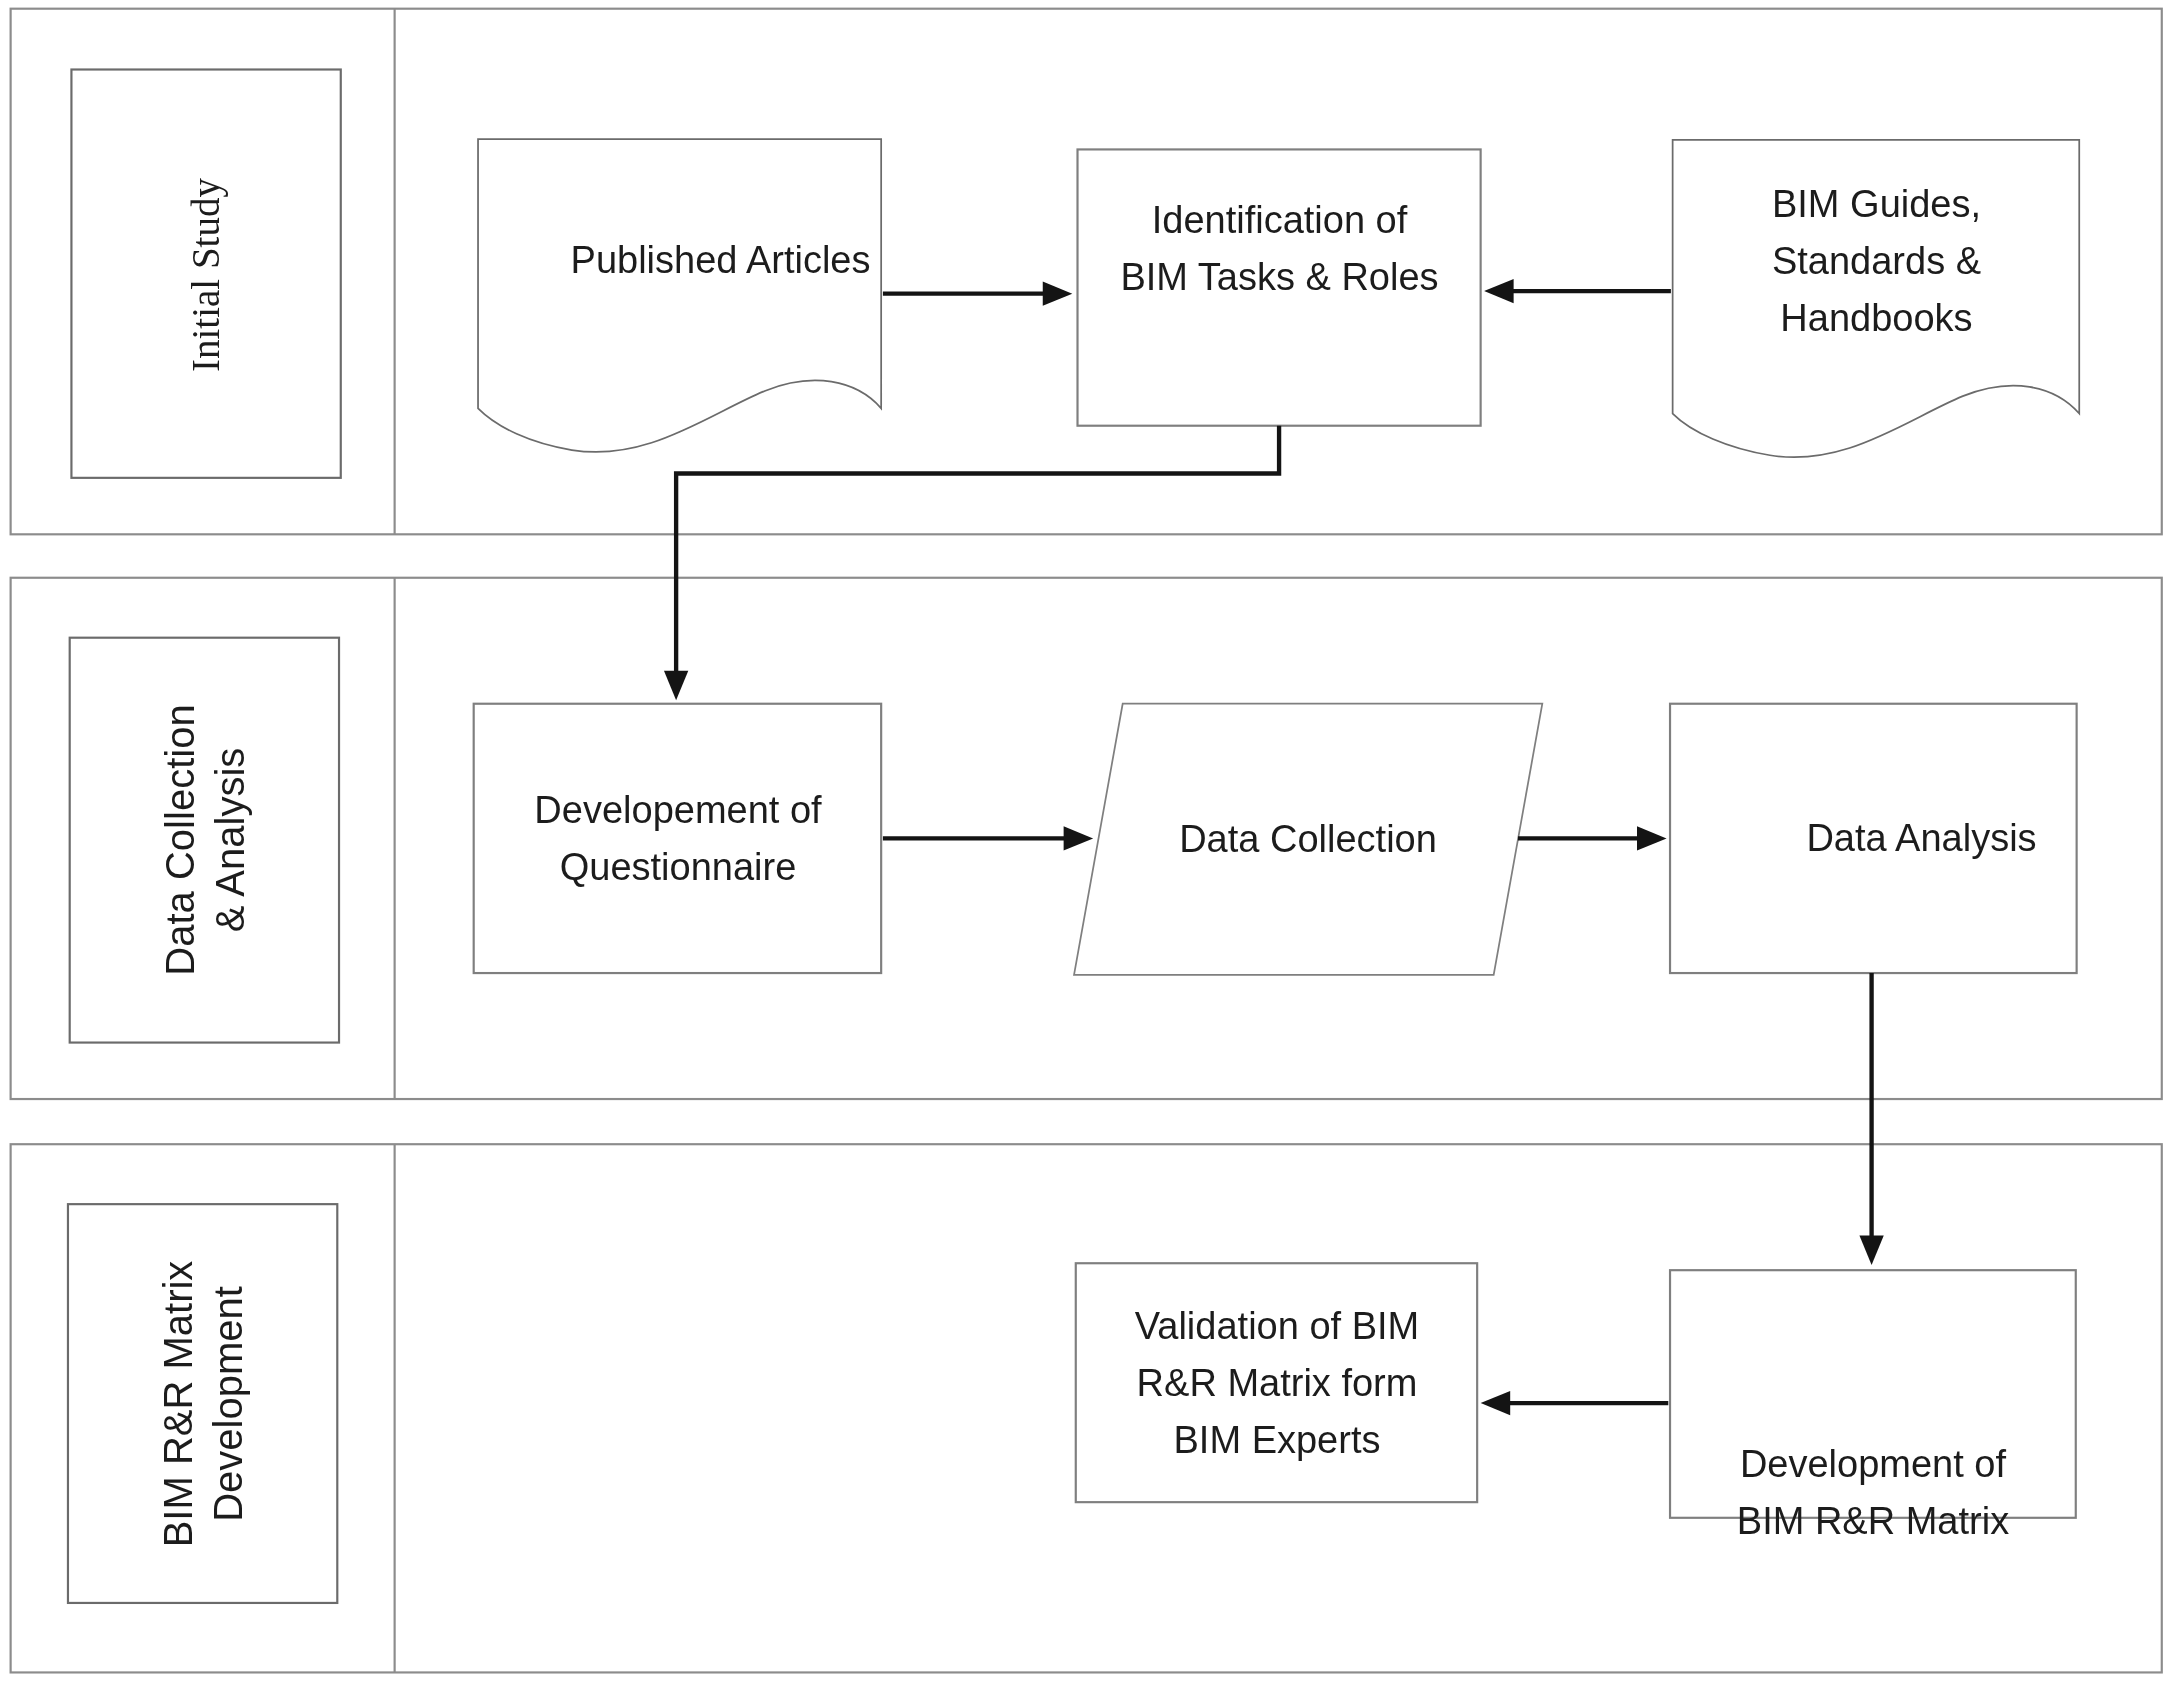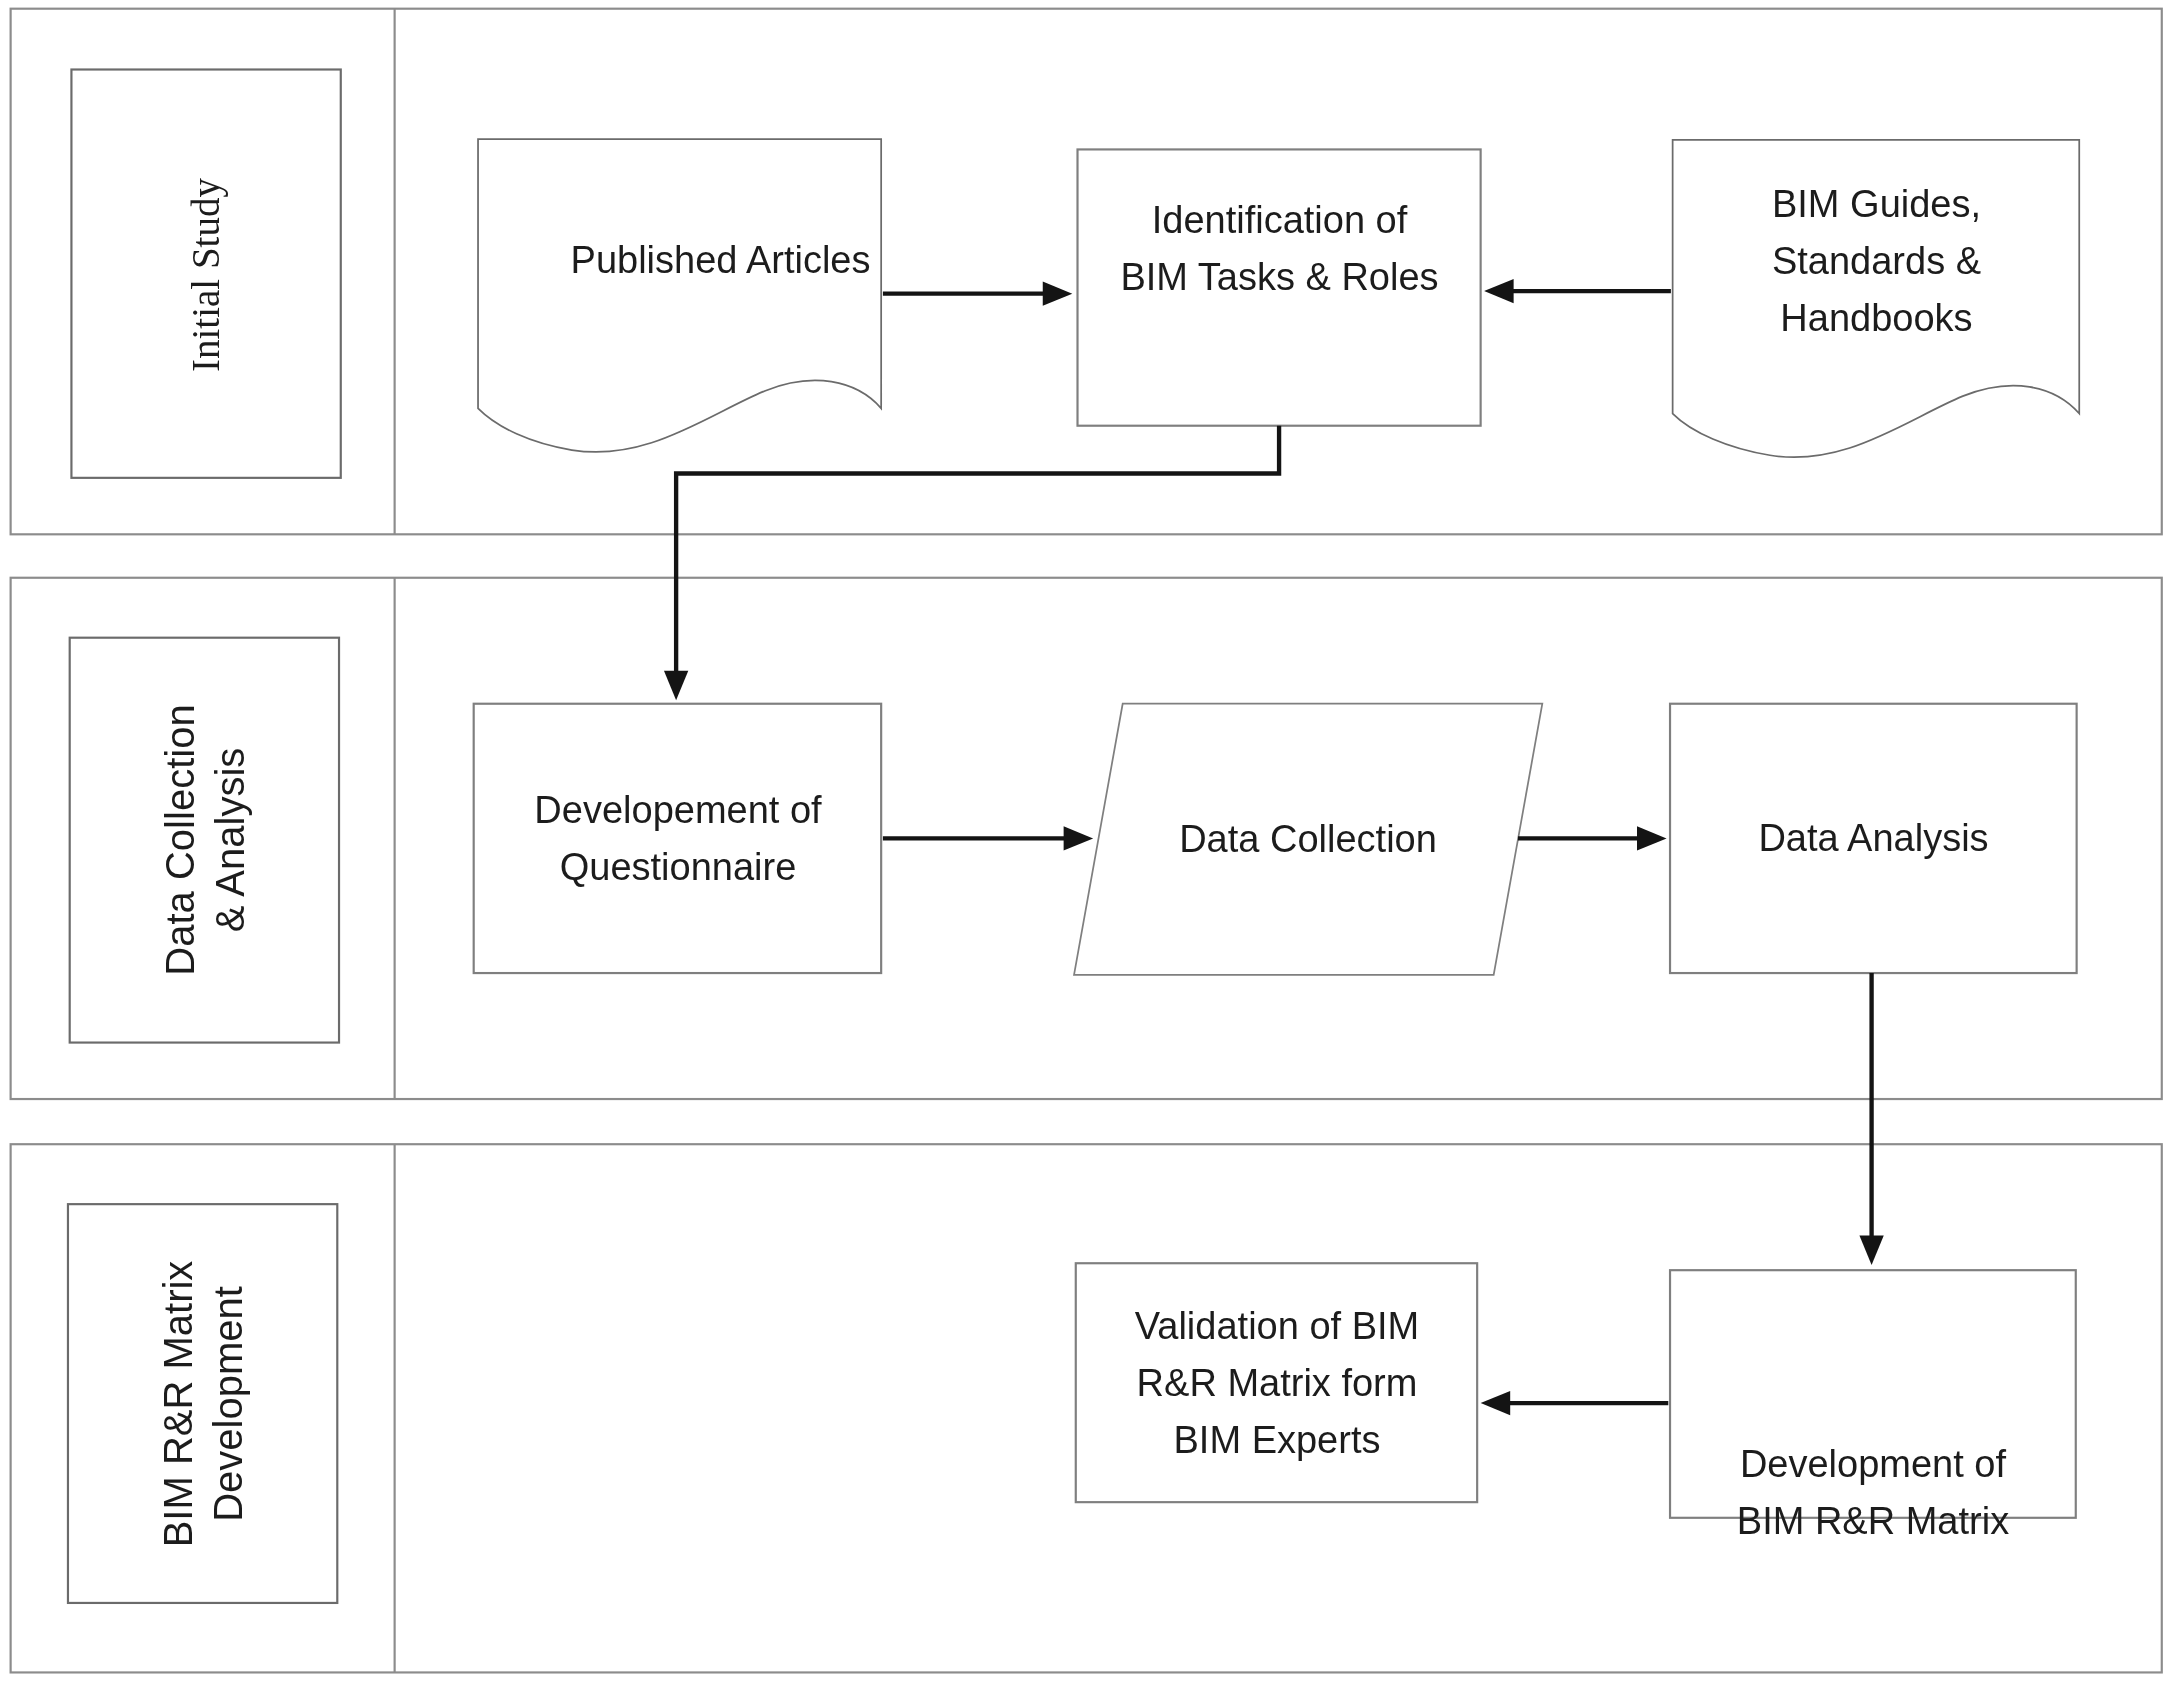--- a/index.html
+++ b/index.html
@@ -141,21 +141,21 @@
 
   <div class="abs node-label" style="left:1673px;top:140px;width:407px;height:243px;">BIM Guides,
 Standards &amp;
 Handbooks</div>
 
   <div class="abs node-label" style="left:474px;top:704px;width:408px;height:269px;">Developement of
 Questionnaire</div>
 
   <div class="abs node-label" style="left:1074px;top:704px;width:468px;height:271px;">Data Collection</div>
 
-  <div class="abs node-label" style="left:1670px;top:704px;width:407px;height:269px;">Data Analysis</div>
+  <div class="abs node-label" style="left:1670px;top:704px;width:407px;height:269px;padding-left:48px;">Data Analysis</div>
 
   <div class="abs node-label" style="left:1076px;top:1264px;width:402px;height:239px;border-radius:23px;">Validation of BIM
 R&amp;R Matrix form
 BIM Experts</div>
 
   <div class="abs node-label" style="left:1670px;top:1335px;width:406px;height:316px;">Development of
 BIM R&amp;R Matrix</div>
 
 </div>
 

